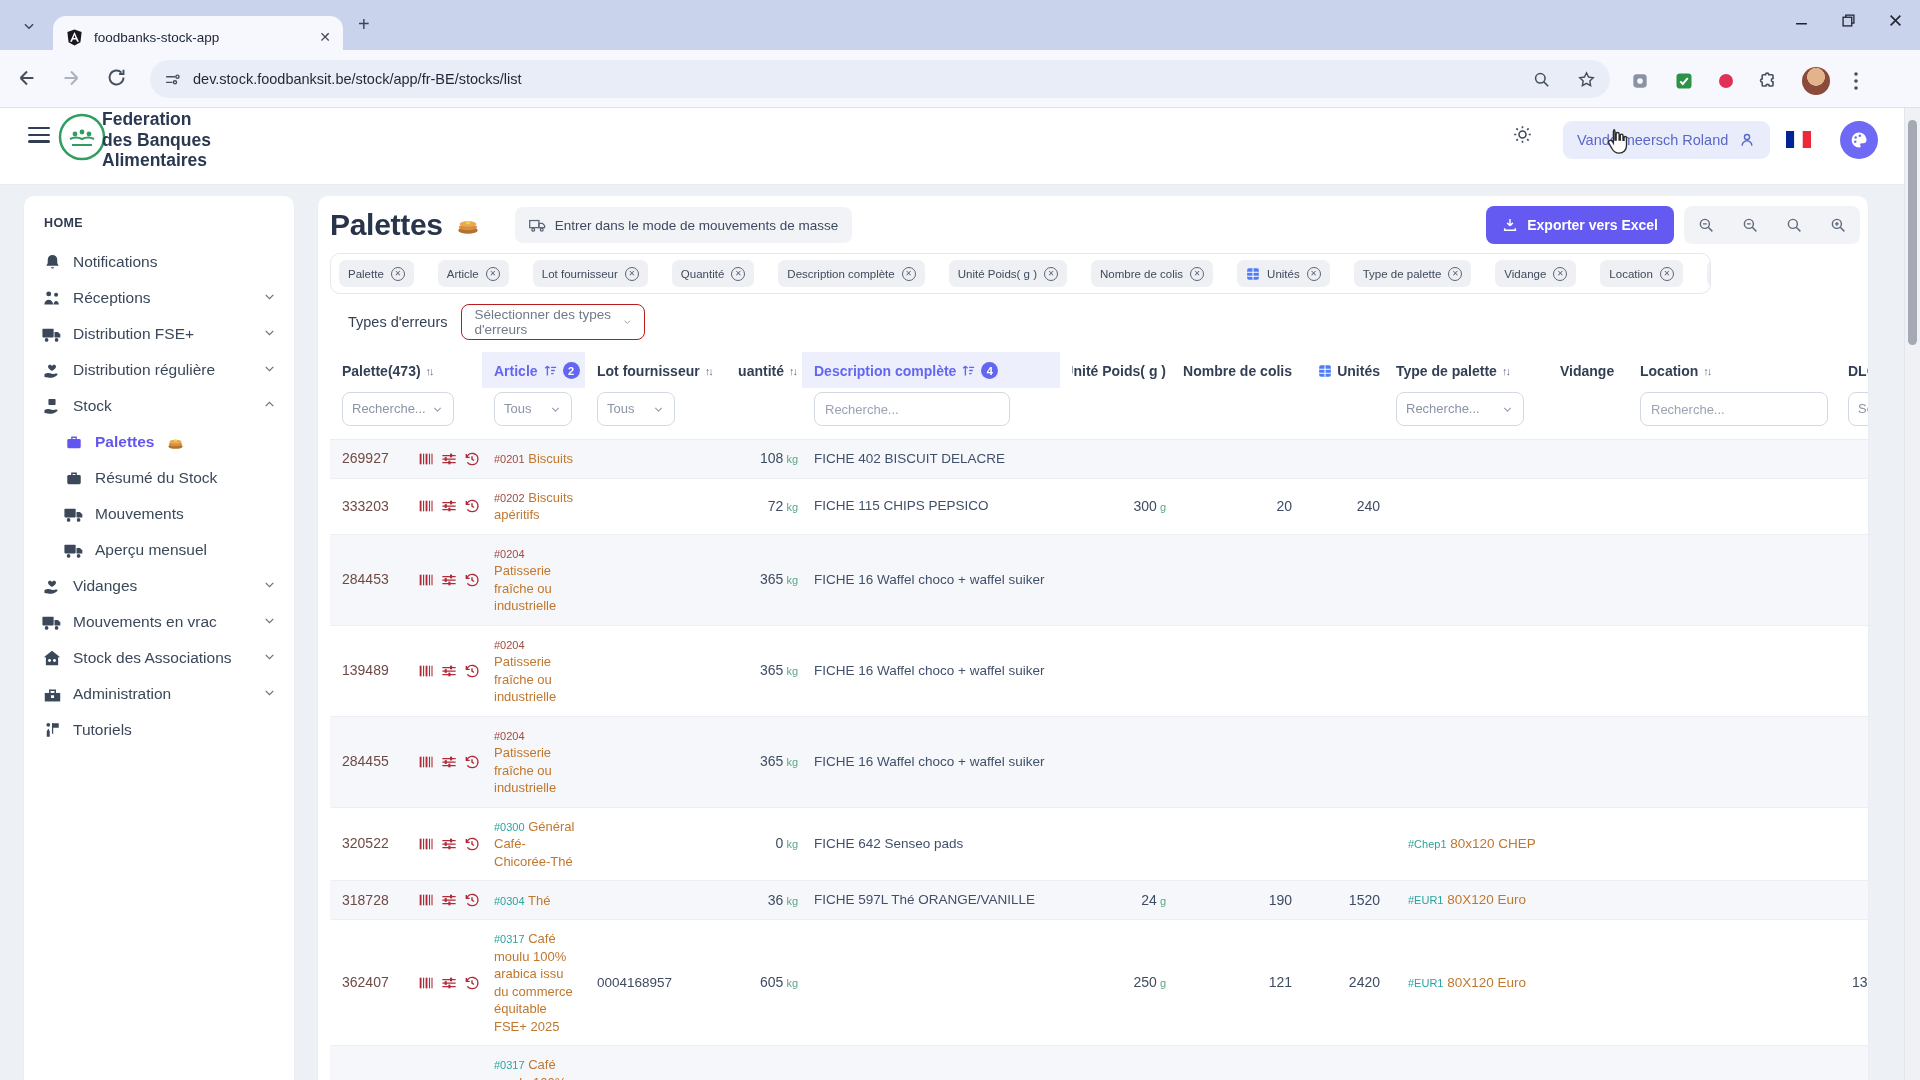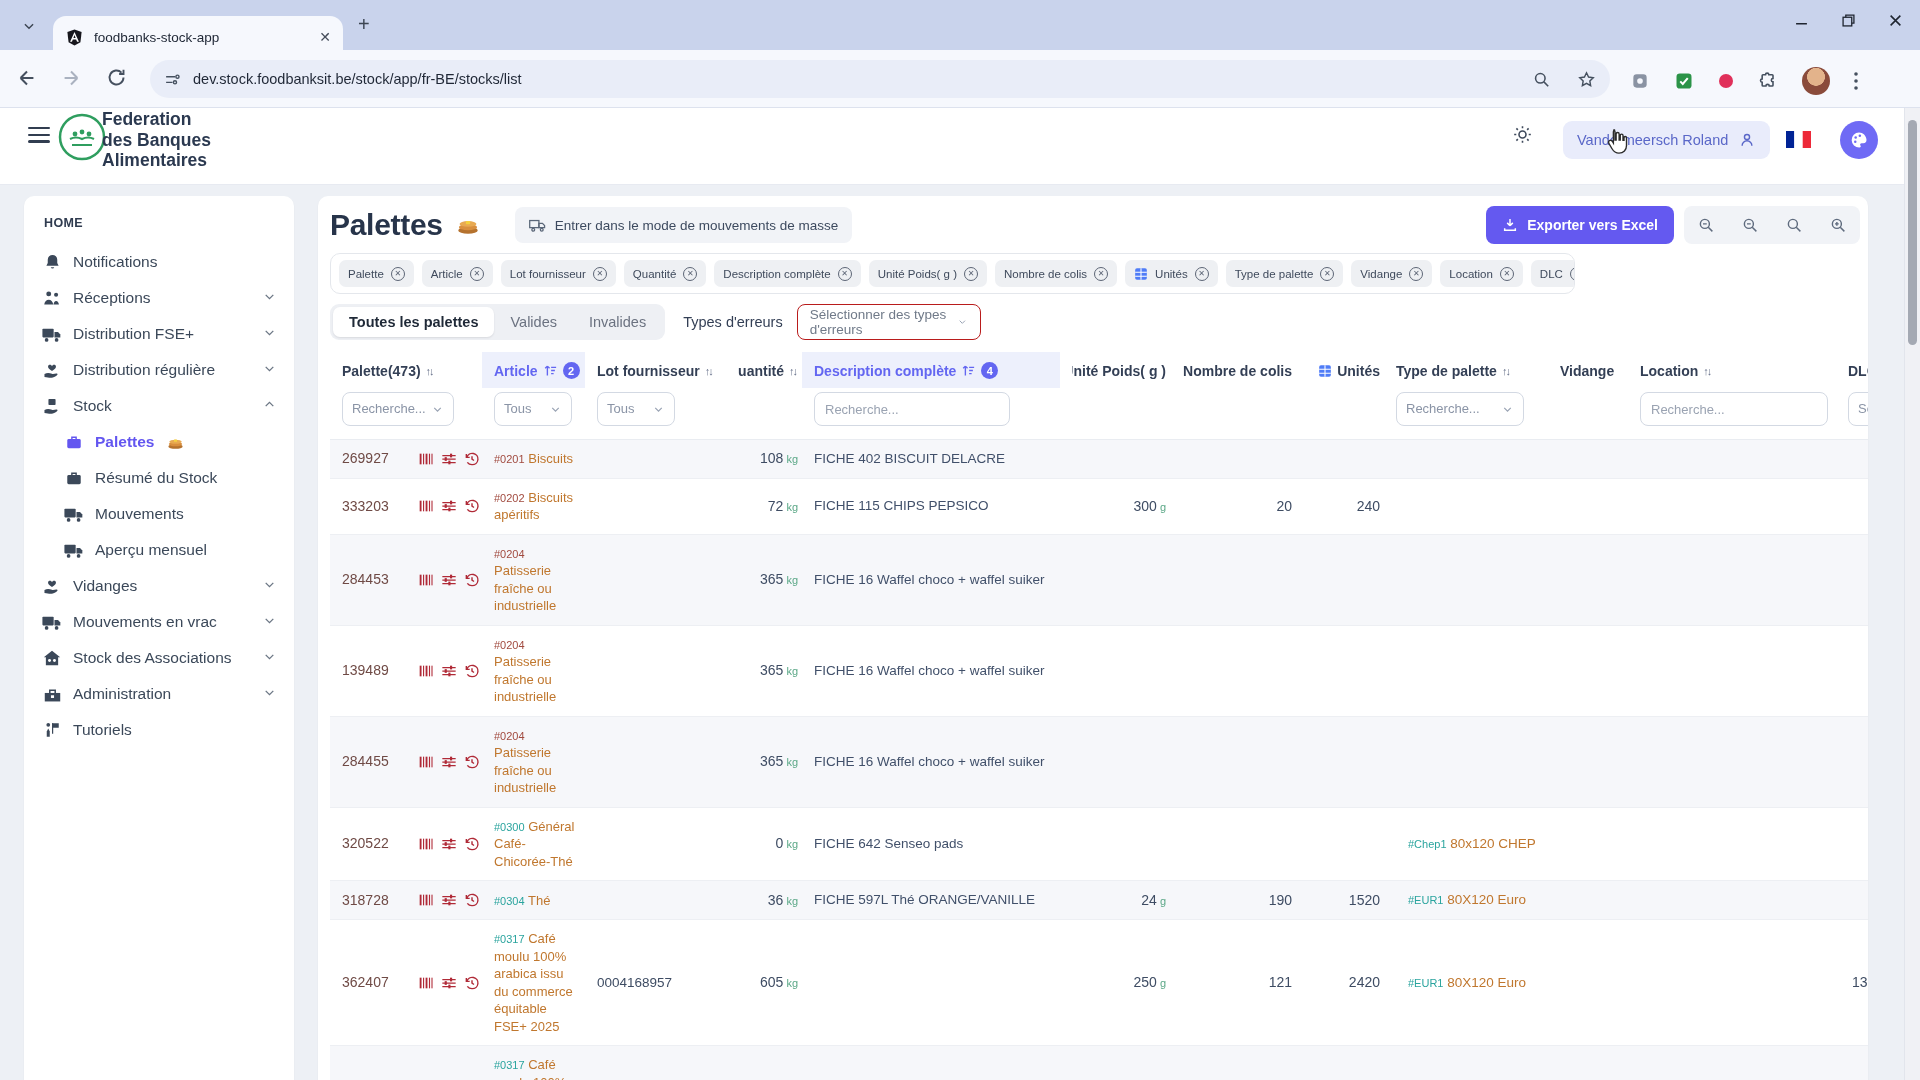--- a/index.html
+++ b/index.html
@@ -66,22 +66,22 @@
            border-radius:8px;padding:15px 14px;font-size:13.5px;color:#3d4a5f;cursor:pointer;}
   .massbtn .ic{color:#5b6779;}
   .rightbtns{margin-left:auto;display:flex;gap:10px;align-items:center;padding-right:0;}
   .exportbtn{height:38px;background:#6459f0;color:#fff;font-weight:700;font-size:14px;border-radius:8px;
              display:flex;align-items:center;gap:9px;padding:0 16px;cursor:pointer;}
   .zoomgroup{height:38px;width:176px;background:#f1f3f7;border-radius:8px;display:flex;align-items:center;
              justify-content:space-around;color:#5f6b7e;}
   .zoomgroup .ic{cursor:pointer;}
 
   
-  .chipsbox{margin-top:7px;width:1245px;border:1px solid #e4e7ec;border-radius:10px;padding:6px 8px;
-            display:flex;gap:8px;flex-wrap:nowrap;overflow:hidden;}
+  .chipsbox{margin-top:7px;width:1381px;border:1px solid #e4e7ec;border-radius:10px;padding:6px 8px;
+            display:flex;gap:24px;flex-wrap:nowrap;overflow:hidden;}
   .chip{height:27px;background:#eef0f3;border-radius:7px;display:flex;align-items:center;gap:7px;
         padding:0 9px;font-size:11.5px;color:#3f4a5c;white-space:nowrap;cursor:pointer;}
   .chipx{width:14px;height:14px;border:1.2px solid #5d6676;border-radius:50%;font-size:8px;line-height:12px;
          display:flex;align-items:center;justify-content:center;color:#5d6676;}
 
   
   .tabsrow{margin-top:10px;display:flex;align-items:center;}
   .seg{background:#eef0f4;border-radius:9px;padding:3px;display:flex;height:36px;}
   .seg .t{padding:0 16px;display:flex;align-items:center;font-size:14.5px;color:#6b7280;border-radius:7px;cursor:pointer;}
   .seg .t.active{background:#fff;color:#1f2937;font-weight:700;box-shadow:0 1px 2px rgba(16,24,40,.1);}
@@ -585,25 +585,20 @@
           <span>DLD</span>
           <span class="chipx">✕</span>
         </span>
         <span class="chip">
           <span>DLV</span>
           <span class="chipx">✕</span>
         </span>
       </div>
 
     <div class="tabsrow">
-      <div class="seg" id="tabs">
-          <div class="t active">Toutes les palettes</div>
-          <div class="t">Valides</div>
-          <div class="t">Invalides</div>
-        </div>
       <span class="errlabel">Types d'erreurs</span>
       <div class="errsel">
         <span>Sélectionner des types d'erreurs</span>
         <svg width="14" height="14" viewBox="0 0 24 24" fill="none" stroke="#98a2b3" stroke-width="2.2">
             <path d="M6 9l6 6 6-6"></path>
           </svg>
       </div>
     </div>
 
     <table class="grid" id="grid">

